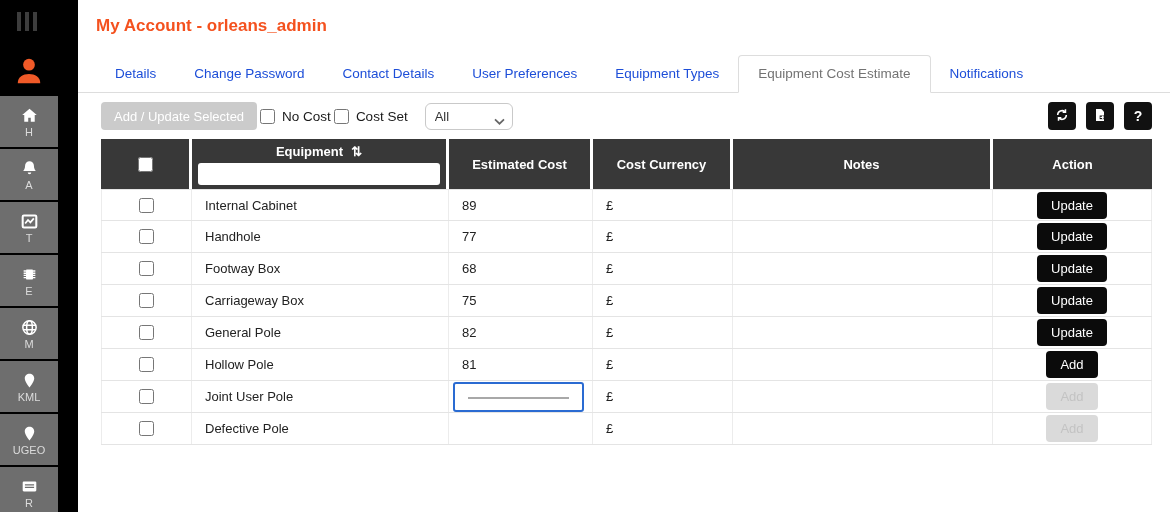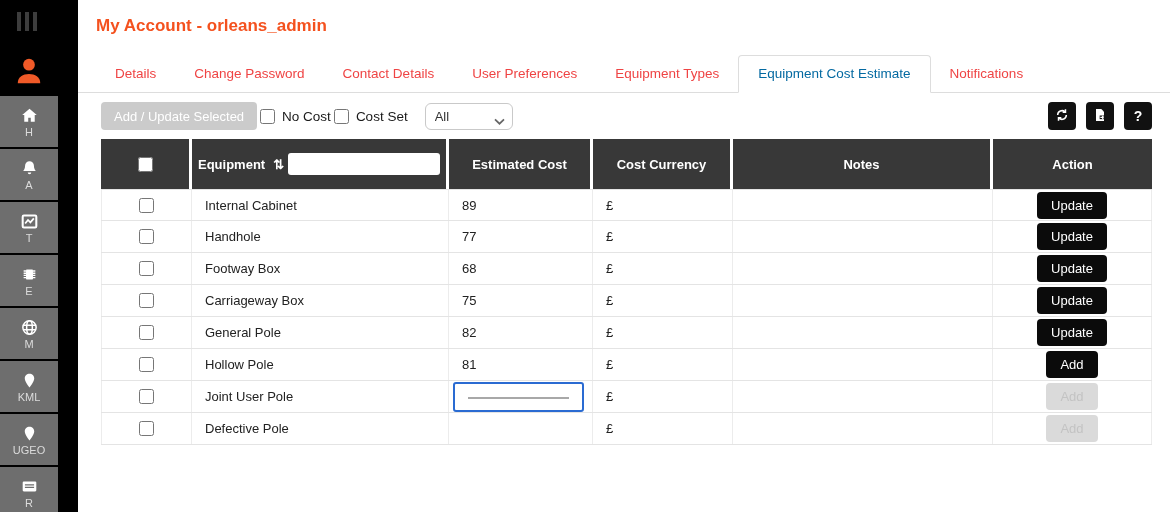--- a/index.html
+++ b/index.html
@@ -18,23 +18,23 @@
     gap:2px; cursor:pointer; }
   .nav-item svg { display:block; }
   .nav-label { color:#dcdcdc; font-size:11px; line-height:11px; }
 
   
   .main { flex:1; background:#fff; position:relative; }
   .title { color:#f4511e; font-weight:bold; font-size:17px; padding:16px 0 0 18px; }
 
   .tabs { display:flex; align-items:flex-end; border-bottom:1px solid #ddd;
     margin-top:19px; padding-left:18px; }
-  .tab { color:#ef4444; font-size:13.5px; padding:10px 19px 11px; cursor:pointer; white-space:nowrap; }
+  .tab { color:#1d4ed8; font-size:13.5px; padding:10px 19px 11px; cursor:pointer; white-space:nowrap; }
   .tab.active { background:#fff; border:1px solid #ddd; border-bottom:1px solid #fff;
-    border-radius:4px 4px 0 0; color:#0369a1; margin-bottom:-1px; }
+    border-radius:4px 4px 0 0; color:#737373; margin-bottom:-1px; }
 
   .toolbar { display:flex; align-items:center; margin:9px 18px 0 23px; height:28px; }
   .btn-addupd { background:#cbcbcb; color:#fff; border:none; border-radius:4px;
     font-size:13px; padding:0 13px; height:28px; font-family:inherit; }
   .chk-group { display:flex; align-items:center; margin-left:3px; gap:7px;
     font-size:13.5px; color:#1a1a1a; cursor:pointer; }
   .chk-group input { width:15px; height:15px; cursor:pointer; }
   .sel-wrap { position:relative; margin-left:17px; }
   .sel-wrap select { appearance:none; -webkit-appearance:none; width:88px; height:27px;
     border:1px solid #c9c9c9; border-radius:6px; padding:0 24px 0 9px; font-size:13px;
@@ -45,21 +45,21 @@
     margin-left:10px; display:flex; align-items:center; justify-content:center;
     color:#fff; cursor:pointer; }
   .help-glyph { font-size:14px; font-weight:bold; color:#fff; }
 
   
   .tbl { margin:9px 0 0 23px; width:1051px; }
   .thead { display:grid; grid-template-columns:88px 254px 141px 137px 257px 159px;
     column-gap:3px; }
   .th { background:#383838; color:#fff; font-size:13px; font-weight:bold; height:50px;
     display:flex; align-items:center; justify-content:center; }
-  .th-equip { flex-direction:row; justify-content:center; gap:4px; padding:4px 6px; }
+  .th-equip { flex-direction:column; justify-content:center; gap:4px; padding:4px 6px; }
   .th-equip-label { display:flex; align-items:center; gap:8px; }
   .sort-glyph { font-size:13px; font-weight:bold; }
   .th-filter { width:100%; height:22px; border:none; border-radius:3px; padding:0 6px;
     font-size:12px; font-family:inherit; }
   .th input[type=checkbox] { width:15px; height:15px; }
 
   .tr { display:grid; grid-template-columns:91px 257px 144px 140px 260px 159px;
     height:32px; border-bottom:1px solid #e4e4e4; }
   .tr:first-of-type { border-top:1px solid #e4e4e4; }
   .td { display:flex; align-items:center; border-right:1px solid #ececec;

